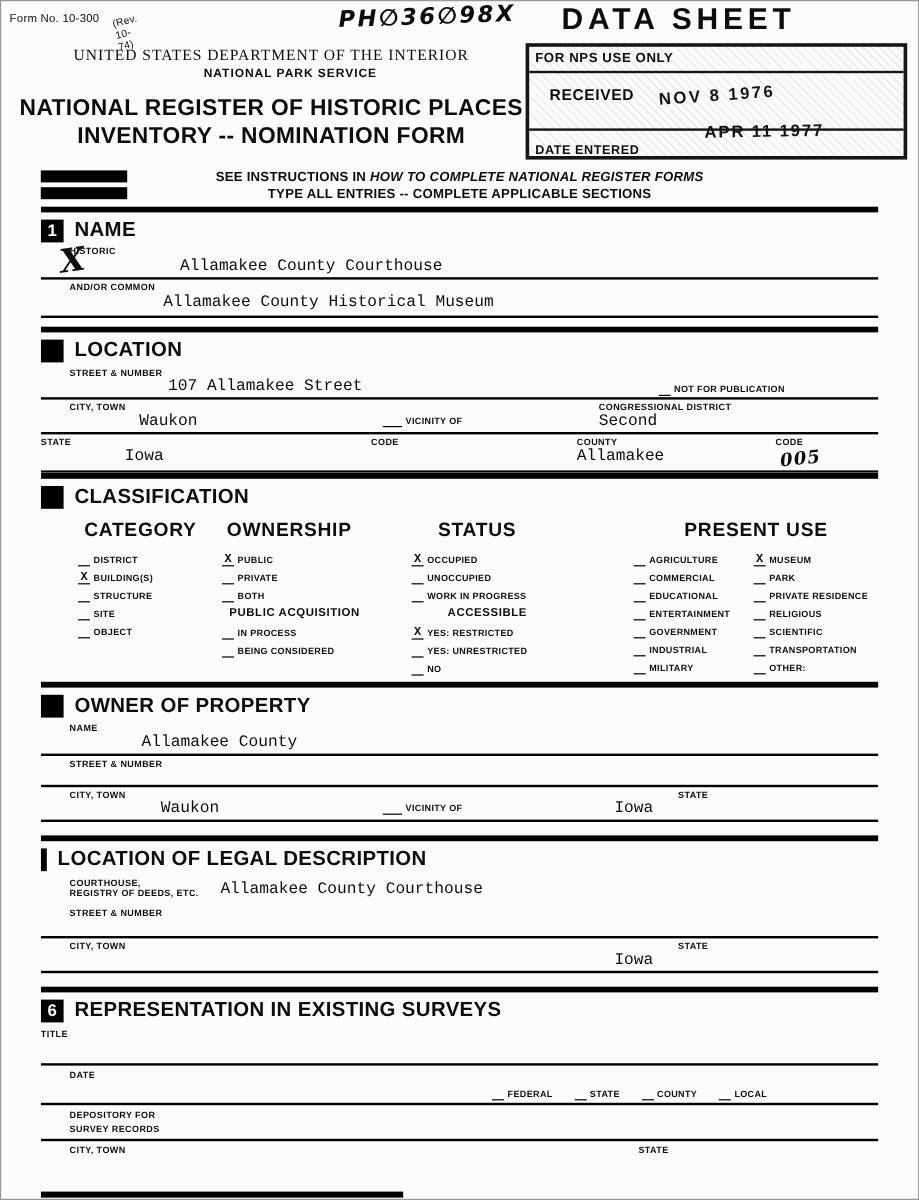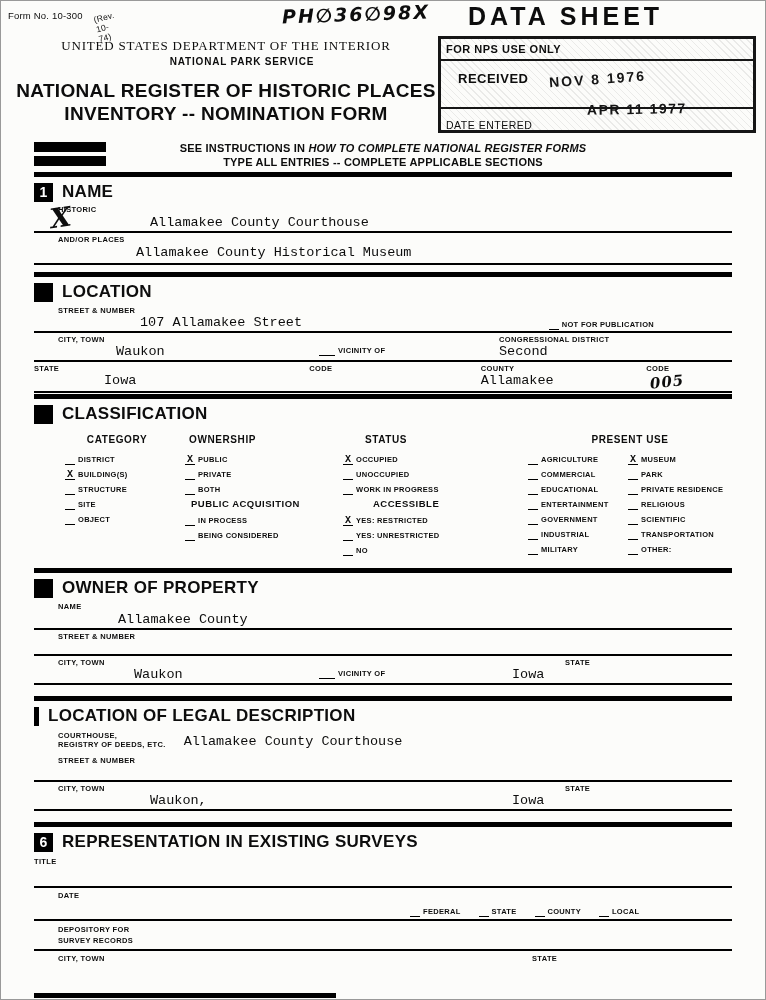--- a/index.html
+++ b/index.html
@@ -19,21 +19,21 @@
   .service { position:absolute; left:16px; top:56px; width:452px; text-align:center; font-weight:700; font-size:10px; letter-spacing:.8px; }
   .title1 { position:absolute; left:0; top:80px; width:452px; text-align:center; font-weight:700; font-size:19px; letter-spacing:.3px; }
   .title2 { position:absolute; left:0; top:103px; width:452px; text-align:center; font-weight:700; font-size:19px; letter-spacing:.3px; }
   .nps-box {
     position:absolute; right:10px; top:36px; width:318px; height:97px;
     border:3px solid #161616;
     background:repeating-linear-gradient(45deg, rgba(0,0,0,.07) 0 1px, transparent 1px 5px);
   }
   .nps-row1 { height:22px; border-bottom:2px solid #161616; padding:4px 5px 0; font-weight:700; font-size:11px; letter-spacing:.5px; }
   .nps-row2 { height:48px; border-bottom:2px solid #161616; padding:10px 17px 0; font-weight:700; font-size:13px; letter-spacing:.5px; }
-  .nps-row3 { height:32px; padding:10px 5px 0; font-weight:400; font-size:10.5px; letter-spacing:.5px; }
+  .nps-row3 { height:32px; padding:10px 5px 0; font-weight:700; font-size:10.5px; letter-spacing:.5px; }
   .stamp { position:absolute; font-weight:700; color:#151515; white-space:nowrap; }
   .stamp1 { left:108px; top:32px; font-size:14px; letter-spacing:2px; transform:rotate(-4deg); }
   .stamp2 { left:146px; top:62px; font-size:14px; letter-spacing:1.5px; transform:rotate(-1deg); }
   
   .instr { position:relative; height:32px; }
   .ibar { position:absolute; left:34px; width:72px; height:10px; background:#000; }
   .ibar1 { top:2px; } .ibar2 { top:16px; }
   .iline { position:absolute; left:0; width:100%; text-align:center; font-weight:700; font-size:11px; letter-spacing:.2px; }
   .iline1 { top:2px; } .iline2 { top:16px; }
   .iline em { font-style:italic; }
@@ -45,21 +45,21 @@
   .numbox { width:19px; height:19px; background:#000; color:#fff; font-weight:700; font-size:14px; display:flex; align-items:center; justify-content:center; flex:0 0 auto; }
   .numbox.thin { width:5px; }
   .stitle { font-weight:700; font-size:17px; letter-spacing:.3px; }
   .flabel { font-size:7.5px; font-weight:700; letter-spacing:.35px; }
   .typed { font-family:"Liberation Mono", monospace; font-size:13.5px; white-space:nowrap; }
   .uline { border-bottom:2px solid #000; }
   .cb { display:flex; align-items:flex-end; height:15px; }
   .mk { font-family:"Liberation Mono",monospace; font-size:10px; font-weight:700; min-width:10px; height:11px; line-height:12px; border-bottom:1.5px solid #000; text-align:center; margin-right:3px; }
   .mk.long { min-width:16px; }
   .lb { font-size:7.5px; font-weight:700; letter-spacing:.3px; padding-bottom:1px; white-space:nowrap; }
-  .colhead { font-size:10px; font-weight:700; letter-spacing:.6px; }
+  .colhead { font-size:16px; font-weight:700; letter-spacing:.6px; }
   .subhead { font-size:9.5px; font-weight:700; letter-spacing:.5px; margin:3px 0 2px; }
   .handx { position:absolute; left:16px; top:30px; font-family:"DejaVu Serif",serif; font-style:italic; font-weight:700; font-size:27px; transform:rotate(-8deg); }
   .hand-code2 { font-family:"DejaVu Serif",serif; font-style:italic; font-weight:700; font-size:15px; display:inline-block; transform:rotate(-6deg); letter-spacing:1px; }
   .row { display:flex; }
   .bottombar { position:absolute; left:0; bottom:2px; width:302px; height:5px; background:#000; }
 </style>
 </head>
 <body>
 
 <div class="page">
@@ -103,21 +103,21 @@
     <section class="sec" style="height:100px">
       <div class="sbar"></div>
       <div class="shead">
         <div class="numbox">1</div>
         <div class="stitle">NAME</div>
       </div>
       <div class="handx">X</div>
       <div class="flabel" style="margin-left:24px;margin-top:2px">HISTORIC</div>
       <div class="typed" style="margin-left:116px;margin-top:1px">Allamakee County Courthouse</div>
       <div class="uline" style="margin-top:1px"></div>
-      <div class="flabel" style="margin-left:24px;margin-top:2px">AND/OR PLACES</div>
+      <div class="flabel" style="margin-left:24px;margin-top:2px">AND/OR COMMON</div>
       <div class="typed" style="margin-left:102px;margin-top:1px">Allamakee County Historical Museum</div>
       <div class="uline" style="margin-top:3px"></div>
     </section>
 
     <section class="sec" style="height:122px">
       <div class="sbar"></div>
       <div class="shead">
         <div class="numbox"></div>
         <div class="stitle">LOCATION</div>
       </div>
@@ -365,21 +365,20 @@
           <div class="flabel">REGISTRY OF DEEDS, ETC.</div>
         </div>
         <div class="typed" style="margin-left:18px">Allamakee County Courthouse</div>
       </div>
       <div class="flabel" style="margin-left:24px;margin-top:7px">STREET &amp; NUMBER</div>
       <div style="height:15px"></div>
       <div class="uline"></div>
       <div class="row">
         <div style="width:445px;padding-left:24px">
           <div class="flabel" style="margin-top:2px">CITY, TOWN</div>
-          <div class="typed" style="margin-left:92px">Waukon,</div>
         </div>
         <div style="flex:1">
           <div class="flabel" style="margin-top:2px;margin-left:86px">STATE</div>
           <div class="typed" style="margin-left:33px">Iowa</div>
         </div>
       </div>
       <div class="uline" style="margin-top:1px"></div>
     </section>
 
     <section class="sec" style="height:178px">

